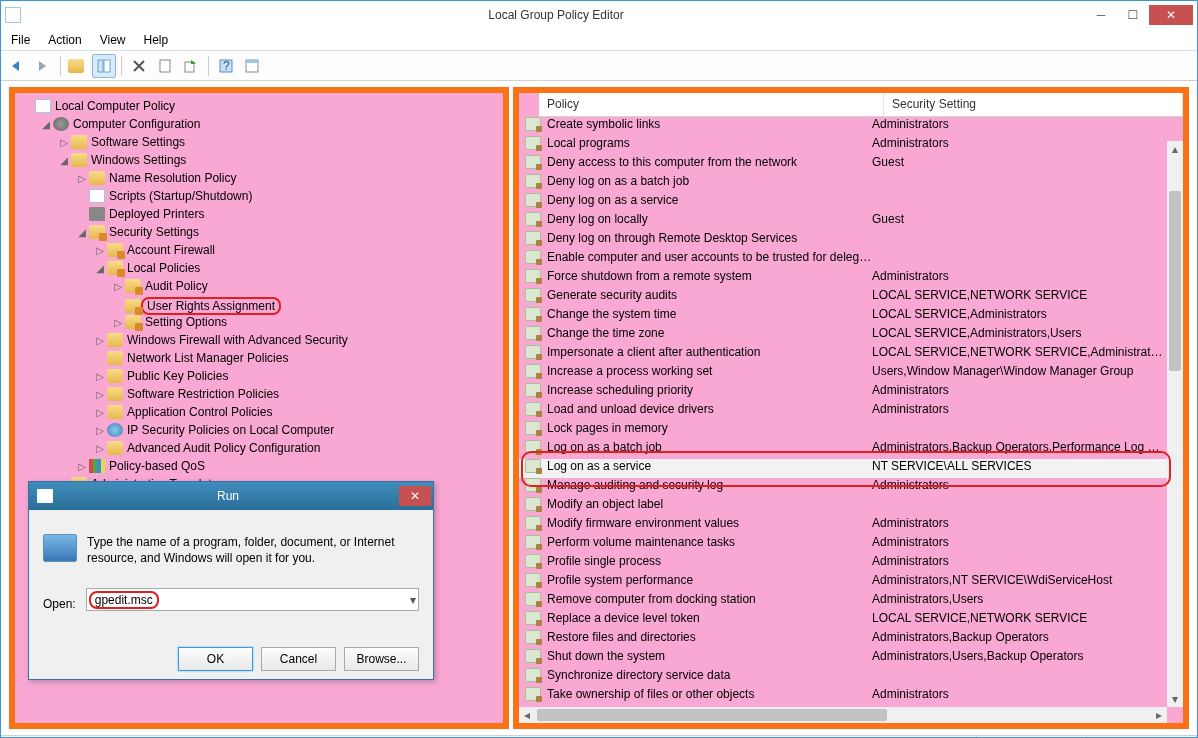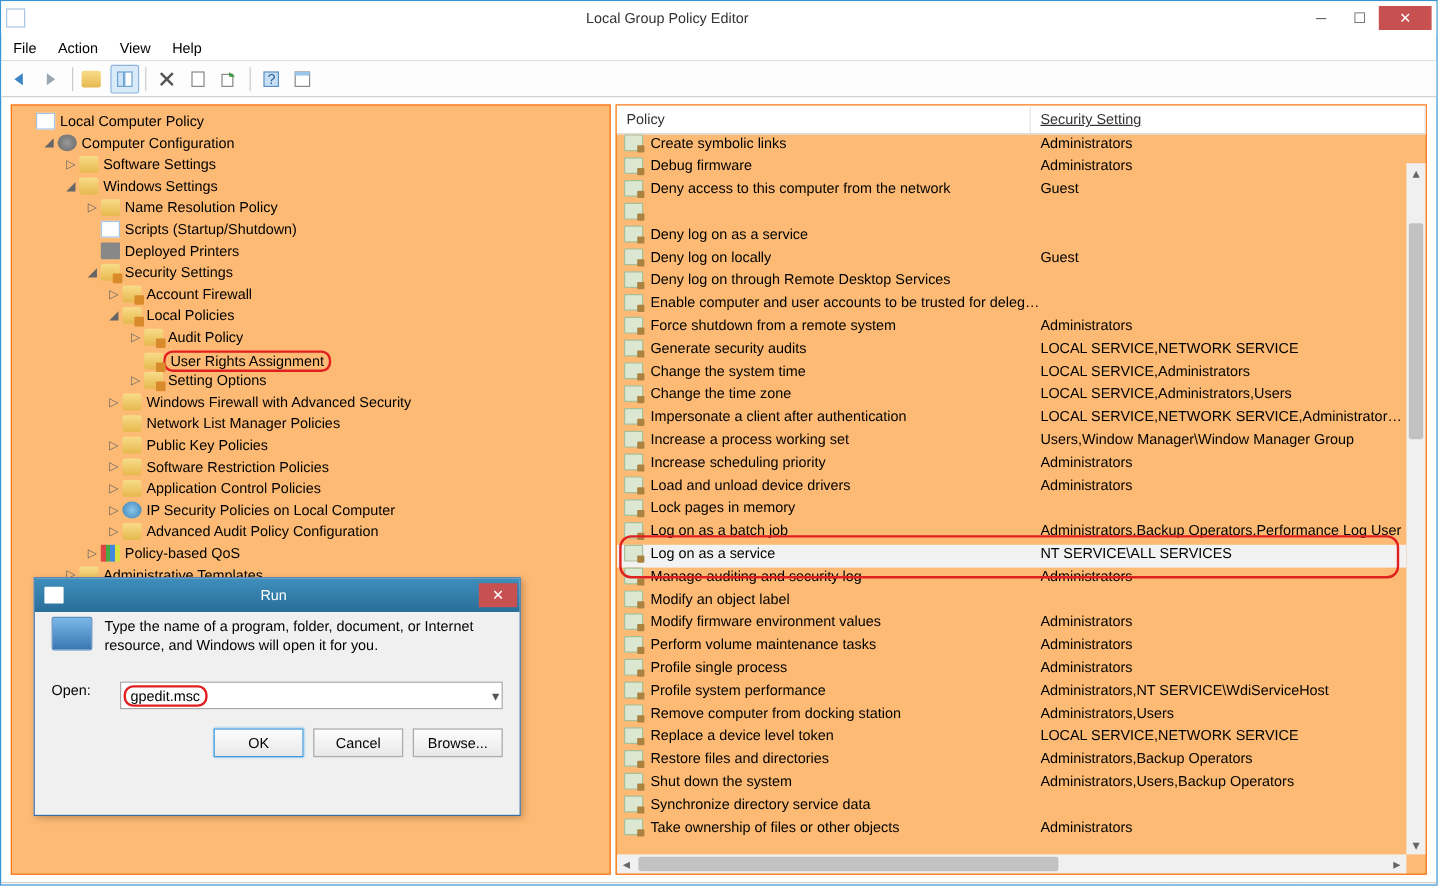--- a/index.html
+++ b/index.html
@@ -10,40 +10,40 @@
 .winbtns { display:flex; }
 .winbtn { width:32px; height:20px; display:flex; align-items:center; justify-content:center; color:#555; }
 .winbtn.close { background:#c75050; color:#fff; width:44px; }
 .menubar { height:22px; display:flex; align-items:center; padding-left:10px; gap:18px; color:#000; border-bottom:1px solid #ddd;}
 .menubar span { cursor:default; }
 .toolbar { height:30px; display:flex; align-items:center; padding:2px 4px; gap:2px; border-bottom:1px solid #d0d0d0; background:#fdfdfd;}
 .tbtn { width:24px; height:24px; display:flex; align-items:center; justify-content:center; border:1px solid transparent; border-radius:2px;}
 .tbtn.active { border-color:#8cb4da; background:#d9eaf9; }
 .tsep { width:1px; height:20px; background:#ccc; margin:0 3px; }
 .content { display:flex; height:654px; padding:6px 8px; gap:4px;}
-.panel { border:1px solid #f97316; background:#fdba74; position:relative; }
+.panel { border:6px solid #f97316; background:#f9a8d4; position:relative; }
 .left { width:500px; overflow:auto; }
 .right { flex:1; display:flex; flex-direction:column;}
 .tree { padding:4px 2px; }
 .node { display:flex; align-items:center; height:18px; white-space:nowrap; cursor:default;}
 .twisty { width:14px; text-align:center; color:#666; font-size:10px;}
 .nicon { width:16px; height:14px; margin-right:4px; display:inline-block; }
 .folder { background:linear-gradient(#f8dc89,#e6b84d); border-radius:2px; }
 .folderlock { background:linear-gradient(#f8dc89,#e6b84d); border-radius:2px; position:relative;}
 .folderlock::after{content:"";position:absolute;right:-2px;bottom:-2px;width:8px;height:8px;background:#d98a2b;border-radius:1px;}
 .doc { background:#fefefe; border:1px solid #aac5e0; }
 .globe { background:radial-gradient(circle,#8dc8ea,#3a7fb5); border-radius:50%;}
 .bars { background:linear-gradient(90deg,#d44 25%,#4a4 25% 50%,#48d 50% 75%,#dd4 75%); }
 .printer{background:#888;border-radius:1px;}
 .gear{background:radial-gradient(circle,#999,#666);border-radius:50%;}
 .hl-red { border:2px solid #e02020; border-radius:8px; padding:0 4px; margin:-2px -4px; }
-.listhdr { display:flex; height:24px; border-bottom:1px solid #d4d4d4; background:#fff;}
+.listhdr { display:flex; height:24px; border-bottom:1px solid #d4d4d4; background:#fff;margin-left:20px;}
 .listhdr .col { padding:4px 8px; border-right:1px solid #e5e5e5; color:#333; }
 .col1 { width:345px; }
-.col2 { flex:1;text-decoration:underline; }
+.col2 { flex:1; }
 .listbody { flex:1; overflow:hidden; position:relative;}
 .listscroll{position:absolute;inset:0 16px 16px 0;overflow:hidden;}
 .row { display:flex; height:19px; align-items:flex-start; padding-left:6px;}
 .row.sel { background:#f2f2f2;}
 .row .ricon { width:16px; height:14px; margin-right:6px; background:#dce7d2;border:1px solid #a8c098;border-radius:1px;position:relative;}
 .row .ricon::after{content:"";position:absolute;right:-2px;bottom:-2px;width:6px;height:6px;background:#ab8240;border-radius:1px;}
 .row .c1 { width:325px; overflow:hidden; text-overflow:ellipsis; white-space:nowrap;}
 .row .c2 { flex:1; overflow:hidden; text-overflow:ellipsis; white-space:nowrap;}
 .vscroll{position:absolute;right:0;top:24px;bottom:16px;width:16px;background:#f0f0f0;}
 .vscroll .thumb{position:absolute;left:2px;right:2px;top:50px;height:180px;background:#c2c2c2;border-radius:2px;}
@@ -51,24 +51,24 @@
 .hscroll{position:absolute;left:0;right:16px;bottom:0;height:16px;background:#f0f0f0;display:flex;align-items:center;}
 .hscroll .arr{width:16px;text-align:center;color:#666;}
 .hscroll .thumb{height:12px;width:350px;background:#c2c2c2;border-radius:2px;margin-left:2px;}
 .statusbar{height:22px;border-top:1px solid #d0d0d0;display:flex;}
 .statusbar div{border-right:1px solid #d0d0d0;}
 .red-oval{position:absolute;border:2px solid #e02020;border-radius:10px;pointer-events:none;}
 .rundlg{position:absolute;left:27px;top:480px;width:406px;height:199px;background:#f0f0f0;border:1px solid #3a6ea5;box-shadow:2px 2px 6px rgba(0,0,0,.25);}
 .rundlg .tbar{height:28px;background:linear-gradient(#3f8ebc,#2a6e99);color:#fff;display:flex;align-items:center;padding-left:8px;}
 .rundlg .tbar .ti{flex:1;text-align:center;}
 .rundlg .tbar .cl{width:32px;height:20px;background:#c75050;display:flex;align-items:center;justify-content:center;margin-right:2px;}
-.rundlg .body{padding:4px 14px;color:#000;}
+.rundlg .body{padding:24px 14px;color:#000;}
 .rundlg .msg{display:flex;gap:10px;align-items:flex-start;margin-bottom:22px;}
 .rundlg .runicon{width:34px;height:28px;background:linear-gradient(#7ab8e8,#3b77b4);border:1px solid #5a8fbf;border-radius:2px;flex-shrink:0;}
-.rundlg .openrow{display:flex;align-items:flex-start;gap:24px;}
+.rundlg .openrow{display:flex;align-items:flex-end;gap:10px;}
 .rundlg .combo{flex:1;height:23px;border:1px solid #a9a9a9;background:#fff;display:flex;align-items:center;padding:0 6px;position:relative;}
 .rundlg .combo .dd{position:absolute;right:2px;color:#555;}
 .rundlg .btns{display:flex;justify-content:flex-end;gap:8px;padding:12px 14px;}
 .rundlg .btn{width:75px;height:24px;border:1px solid #a9a9a9;background:linear-gradient(#fdfdfd,#e8e8e8);display:flex;align-items:center;justify-content:center;}
 .rundlg .btn.def{border-color:#3b9be0;box-shadow:0 0 2px #6fb7ee;}
 </style>
 </head>
 <body>
 
 <div class="titlebar">
@@ -263,30 +263,31 @@
     </div>
     <div class="listbody">
       <div class="listscroll" id="list">
           <div class="row">
             <span class="ricon"></span>
             <span class="c1">Create symbolic links</span>
             <span class="c2">Administrators</span>
           </div>
           <div class="row">
             <span class="ricon"></span>
-            <span class="c1">Debug firmware</span>
+            <span class="c1">Local programs</span>
             <span class="c2">Administrators</span>
           </div>
           <div class="row">
             <span class="ricon"></span>
             <span class="c1">Deny access to this computer from the network</span>
             <span class="c2">Guest</span>
           </div>
           <div class="row">
             <span class="ricon"></span>
+            <span class="c1">Deny log on as a batch job</span>
             <span class="c2"></span>
           </div>
           <div class="row">
             <span class="ricon"></span>
             <span class="c1">Deny log on as a service</span>
             <span class="c2"></span>
           </div>
           <div class="row">
             <span class="ricon"></span>
             <span class="c1">Deny log on locally</span>

